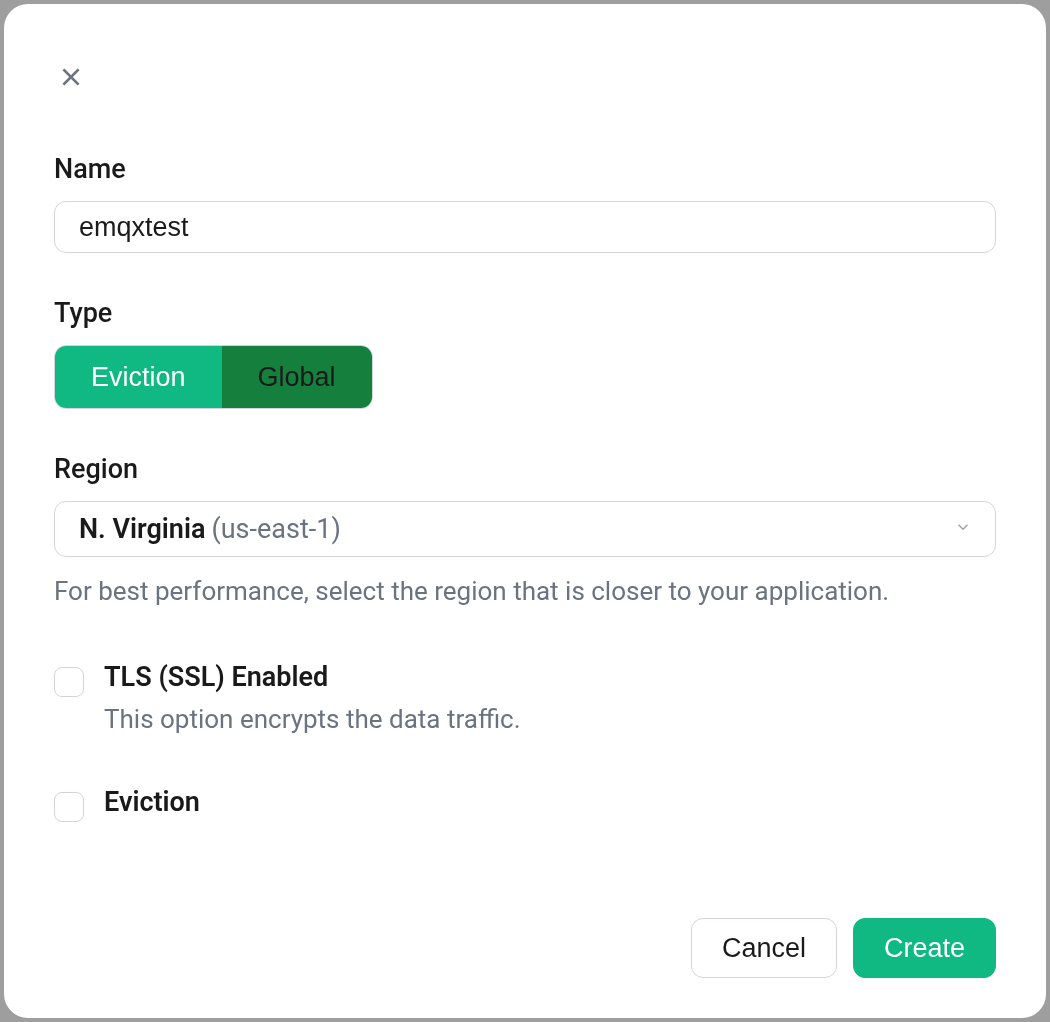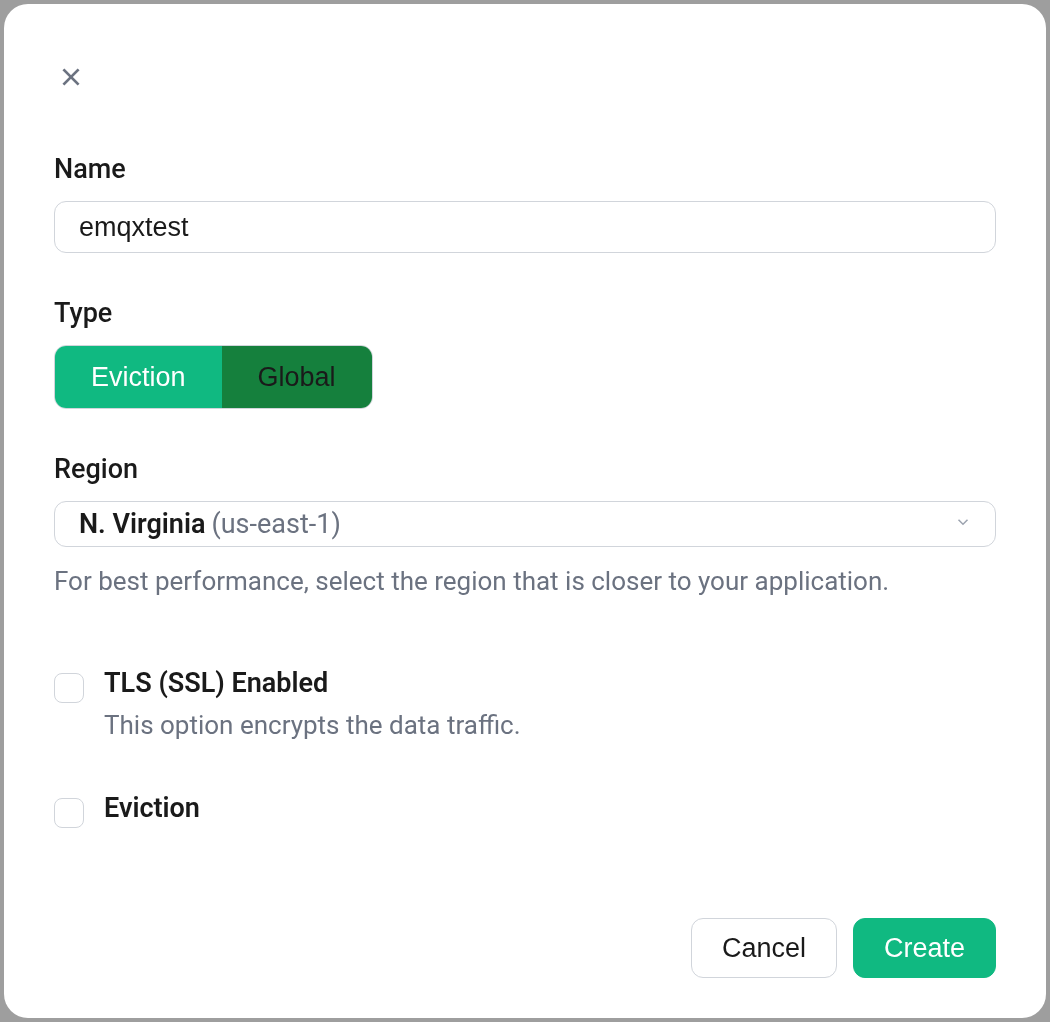--- a/index.html
+++ b/index.html
@@ -96,21 +96,21 @@
     }
     .toggle-button.active {
       background: #10b981;
       color: #ffffff;
     }
     .select-wrap {
       position: relative;
     }
     .select {
       width: 100%;
-      height: 46px;
+      height: 56px;
       border: 1px solid #d1d5db;
       border-radius: 12px;
       font-size: 27px;
       color: #1a1a1a;
       padding: 0 24px;
       display: flex;
       align-items: center;
       cursor: pointer;
       background: #ffffff;
     }
@@ -137,21 +137,21 @@
       stroke-width: 2;
       fill: none;
     }
     .help-text {
       font-size: 26px;
       color: #6b7280;
       margin-top: 16px;
       line-height: 1.4;
     }
     .checkbox-group {
-      margin-top: 68px;
+      margin-top: 52px;
     }
     .checkbox-row {
       display: flex;
       align-items: flex-start;
       gap: 20px;
       margin-bottom: 48px;
     }
     .checkbox {
       width: 30px;
       height: 30px;

